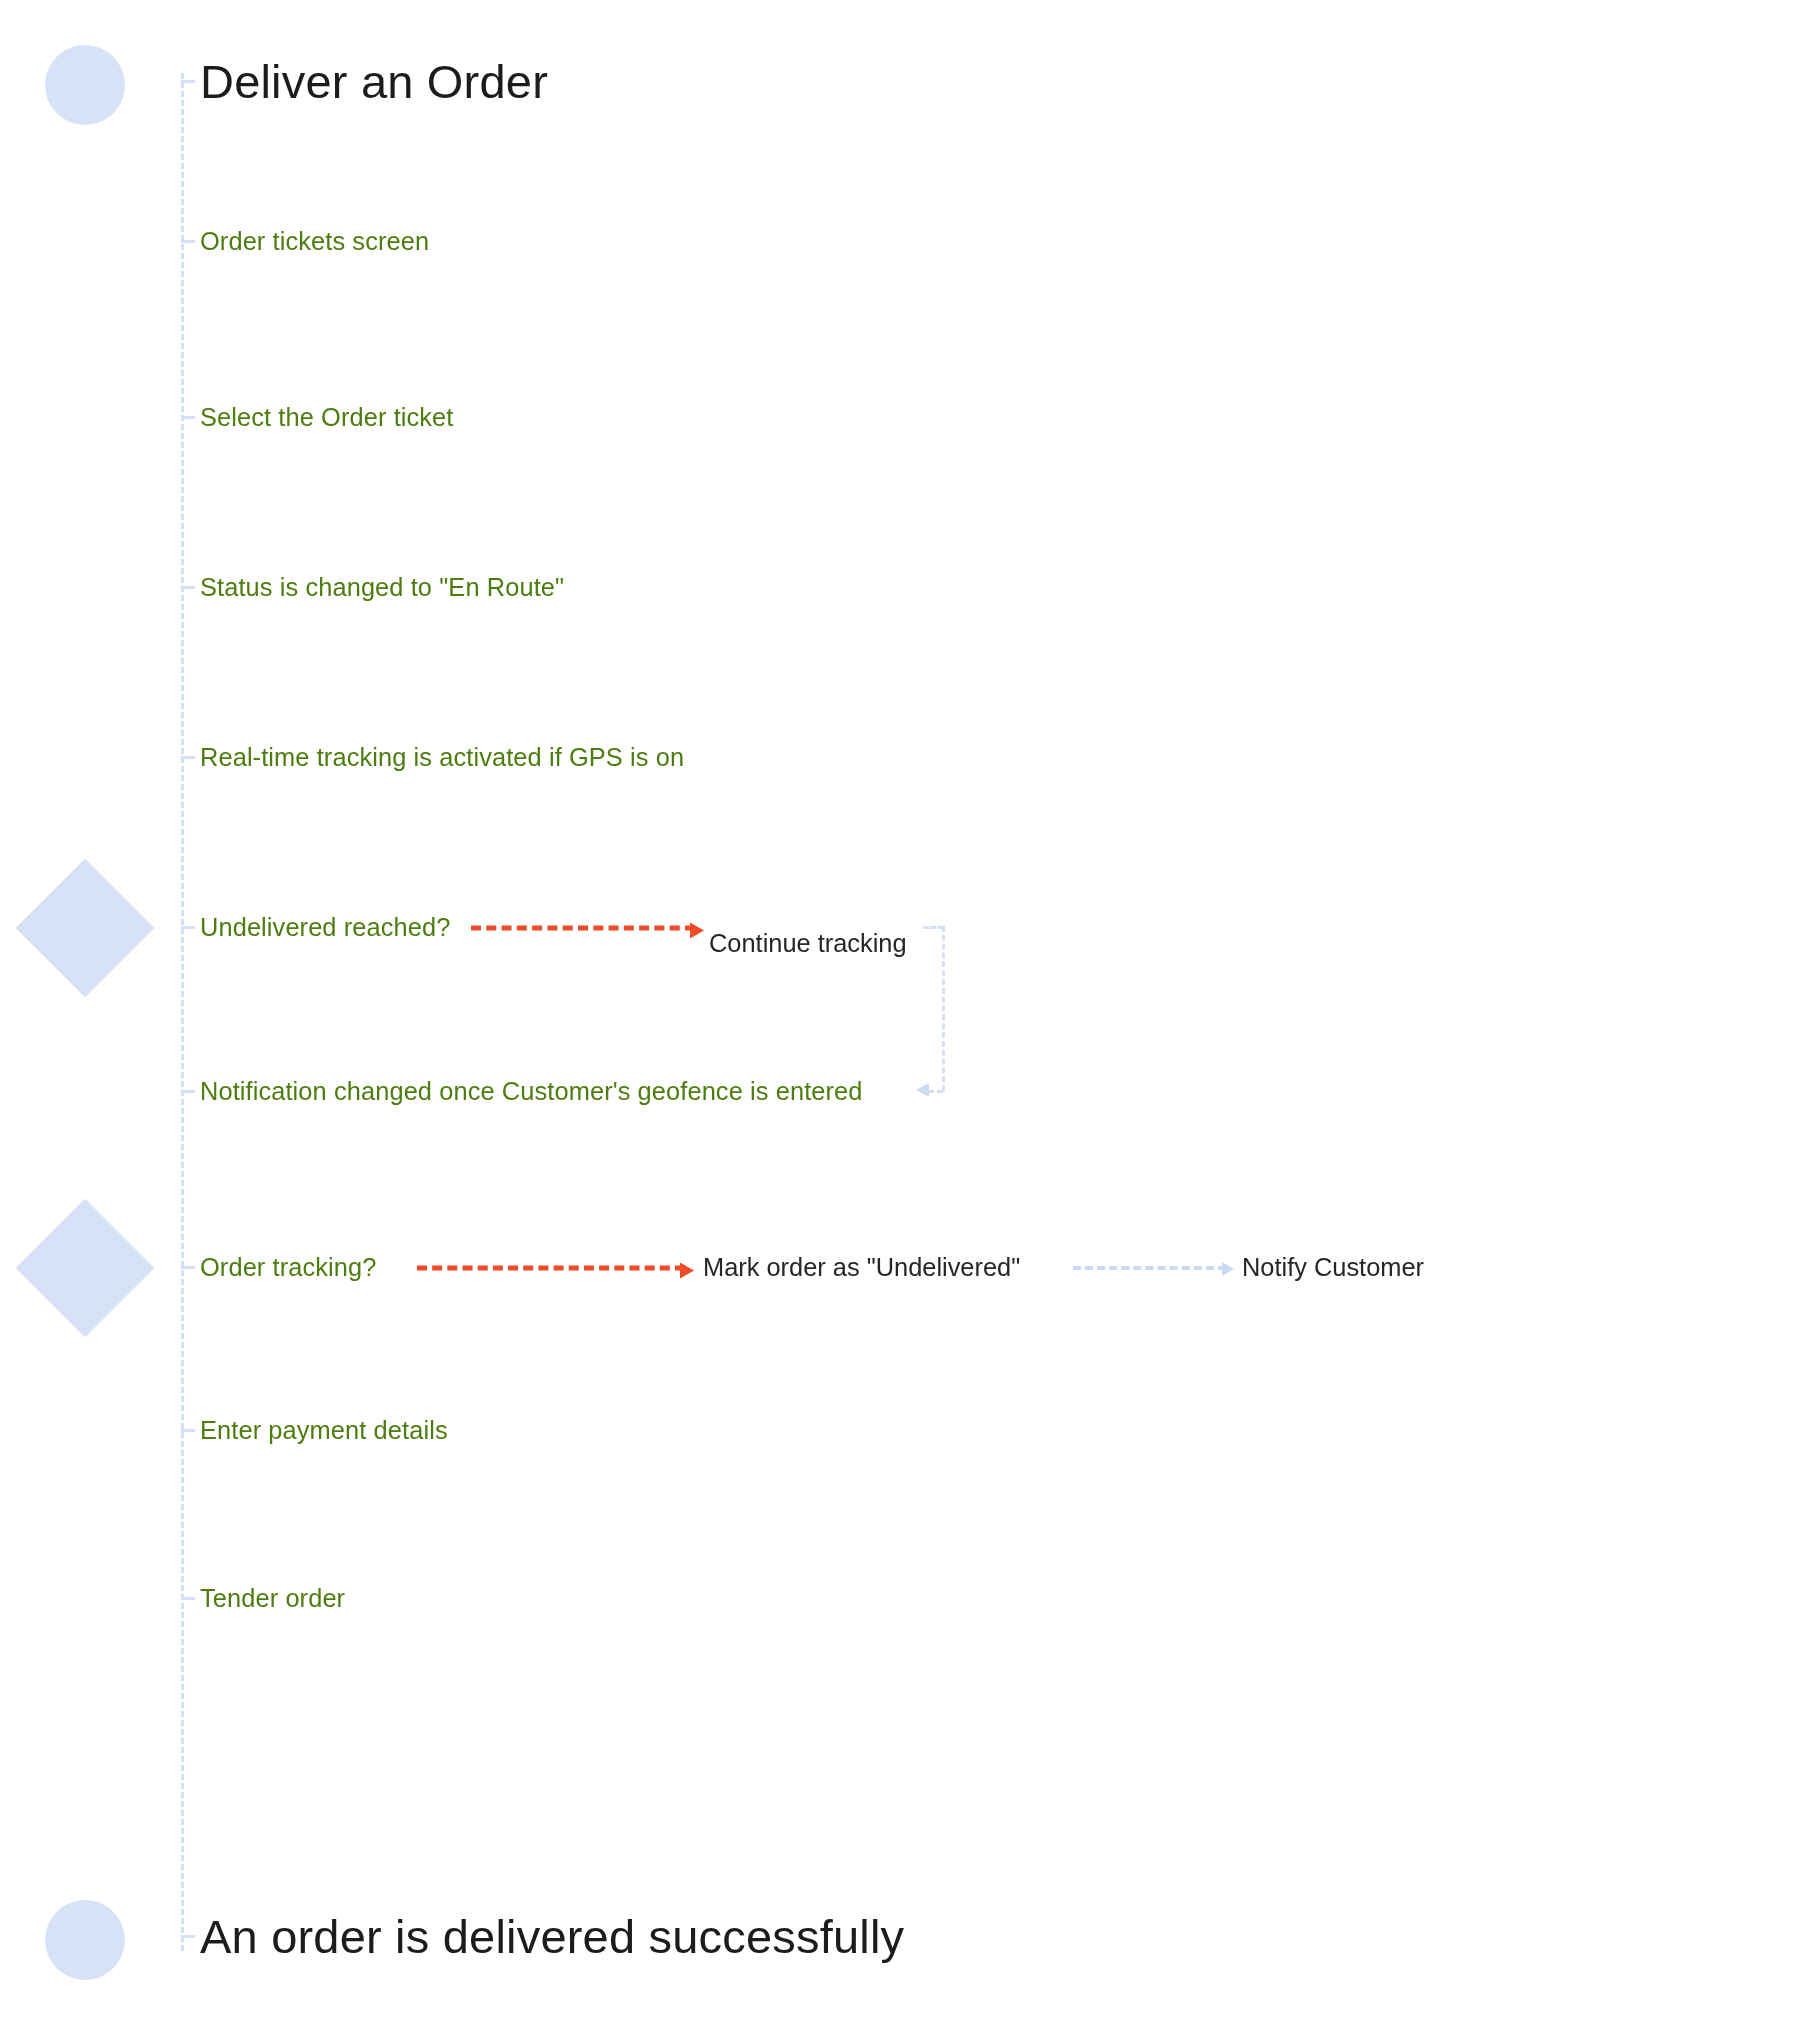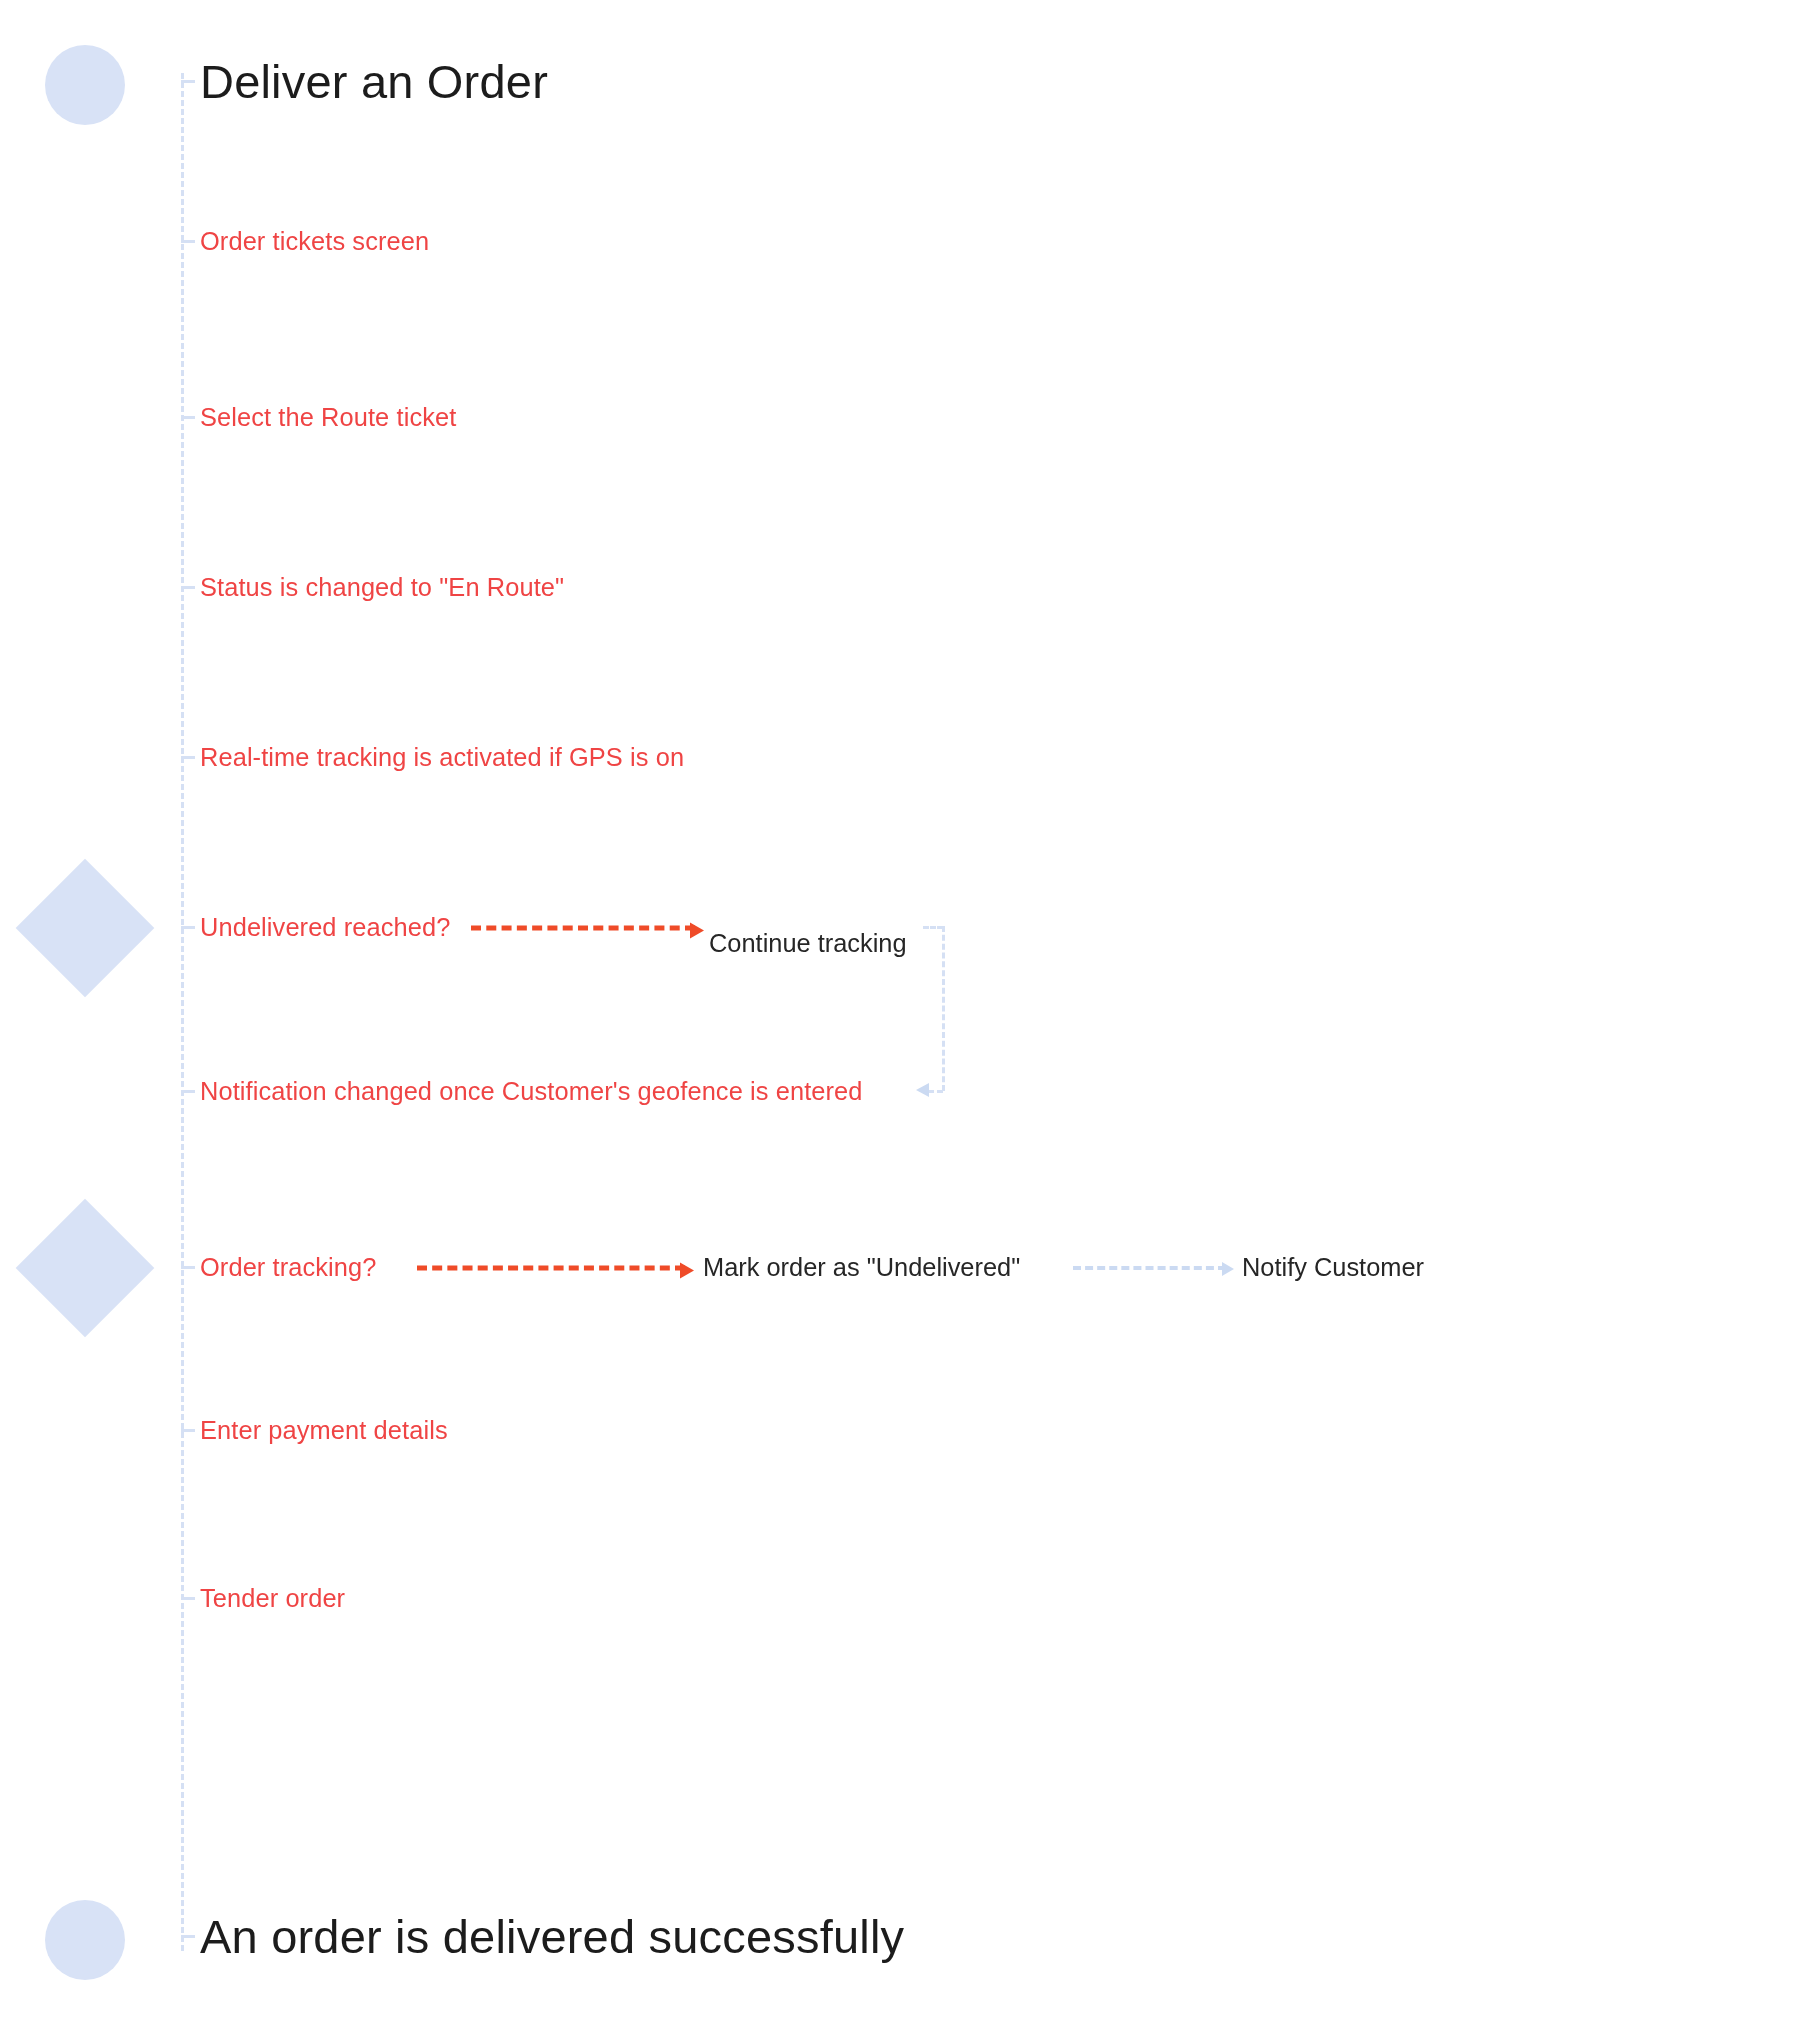--- a/index.html
+++ b/index.html
@@ -62,21 +62,21 @@
     width: 14.4px;
     height: 0;
     border-top: 3.4px solid #d5e0f4;
   }
   .step-label {
     position: absolute;
     left: 200px;
     transform: translateY(-50%);
     font-size: 25.4px;
     line-height: 1.15;
-    color: #ef4444;
+    color: #4d7c0f;
     white-space: nowrap;
     letter-spacing: 0.1px;
   }
   .step-label.big {
     font-size: 47px;
     color: #1c1c1c;
     letter-spacing: 0.2px;
   }
 
   
@@ -160,21 +160,21 @@
     <div class="step-label big">Deliver an Order</div>
   </div>
 
   <div class="row" style="top:242px;">
     <div class="tick"></div>
     <div class="step-label">Order tickets screen</div>
   </div>
 
   <div class="row" style="top:418px;">
     <div class="tick"></div>
-    <div class="step-label">Select the Route ticket</div>
+    <div class="step-label">Select the Order ticket</div>
   </div>
 
   <div class="row" style="top:588px;">
     <div class="tick"></div>
     <div class="step-label">Status is changed to "En Route"</div>
   </div>
 
   <div class="row" style="top:758px;">
     <div class="tick"></div>
     <div class="step-label">Real-time tracking is activated if GPS is on</div>

